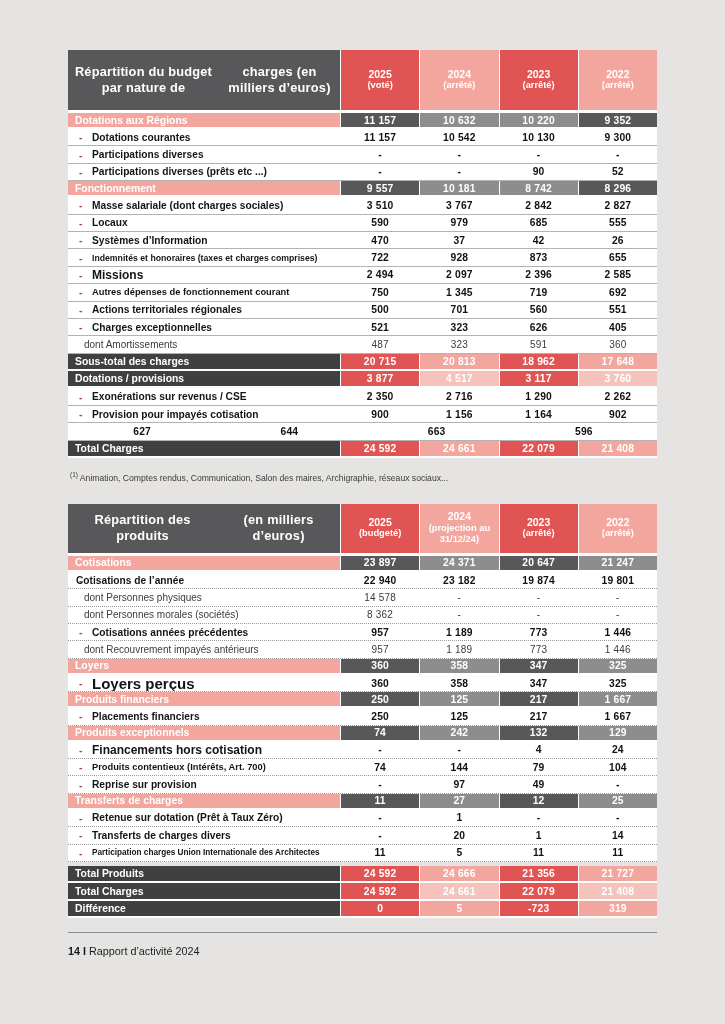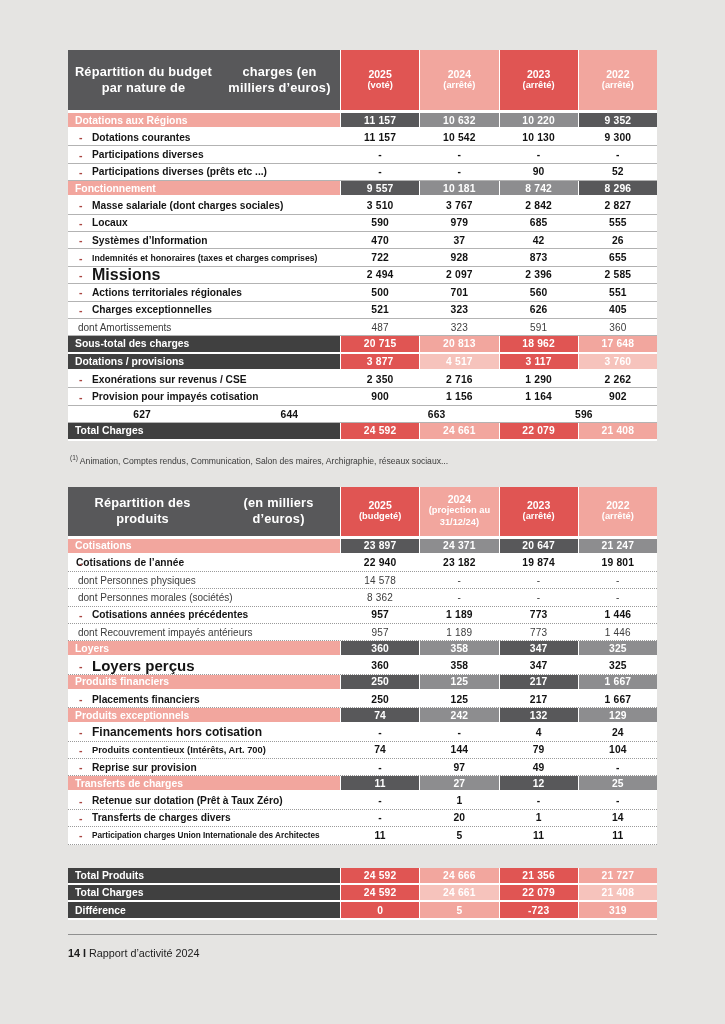--- a/index.html
+++ b/index.html
@@ -38,37 +38,37 @@
   .row-total{border-bottom:2px solid #fff}
   .row-item,.row-dont{background:#fff}
   .t1 .row-item,.t1 .row-dont{border-bottom:1px solid #b3b3b3}
   .t2 .row-item,.t2 .row-dont{border-bottom:1px dotted #9a9a9a}
 
   .row-section .label{background:#f2a69e;color:#fff;font-weight:bold;font-size:10.4px;padding-left:7px}
   .row-total .label{background:#404040;color:#fff;font-weight:bold;font-size:10.4px;padding-left:7px}
   .row-item .label{font-weight:bold;color:#141414;padding-left:24px;position:relative}
   .row-item .label::before{content:"-";position:absolute;left:11px;top:50%;transform:translateY(-54%);
                            color:#a94440;font-weight:bold;font-size:10.5px}
-  .row-dont .label{font-weight:normal;color:#3c3c3c;padding-left:10px;font-size:10px}
+  .row-dont .label{font-weight:normal;color:#3c3c3c;padding-left:16px;font-size:10px}
   .row-dont .cell{font-weight:normal;color:#3c3c3c;font-size:10px}
 
   
   .v-dark{background:#58585a;color:#fff}
   .v-med{background:#8d8d8f;color:#fff}
   .v-red{background:#e05553;color:#fff}
   .v-salmon{background:#f2a69e;color:#fff}
   .v-salmonlight{background:#f6c3bc;color:#fff}
 
   
   .footnote{margin:13px 0 0 2px;font-size:8.6px;color:#3a3a3a}
   .footnote sup{font-size:6.5px}
 
   
   .t2{margin-top:21px}
-  .summary{margin-top:23px}
+  .summary{margin-top:4px}
 
   
   .footer-rule{margin-top:14px;border:none;border-top:1px solid #8f8f8f;width:100%}
   .footer{margin-top:12px;font-size:10.8px;color:#1c1c1c}
   .footer b{font-weight:bold}
 </style>
 </head>
 <body>
 
 <div class="sheet">
@@ -152,25 +152,32 @@
         <div class="cell">26</div>
       </div>
       <div class="row row-item">
         <div class="label" style="font-size: 8.7px;">Indemnités et honoraires (taxes et charges comprises)</div>
         <div class="cell">722</div>
         <div class="cell">928</div>
         <div class="cell">873</div>
         <div class="cell">655</div>
       </div>
       <div class="row row-item">
-        <div class="label" style="font-size: 16px;">Missions</div>
+        <div class="label" style="font-size: 12px;">Missions</div>
         <div class="cell">2 494</div>
         <div class="cell">2 097</div>
         <div class="cell">2 396</div>
         <div class="cell">2 585</div>
+      </div>
+      <div class="row row-item">
+        <div class="label" style="font-size: 9.3px;">Autres dépenses de fonctionnement courant</div>
+        <div class="cell">750</div>
+        <div class="cell">1 345</div>
+        <div class="cell">719</div>
+        <div class="cell">692</div>
       </div>
       <div class="row row-item">
         <div class="label" style="font-size: 10.2px;">Actions territoriales régionales</div>
         <div class="cell">500</div>
         <div class="cell">701</div>
         <div class="cell">560</div>
         <div class="cell">551</div>
       </div>
       <div class="row row-item">
         <div class="label" style="font-size: 10.2px;">Charges exceptionnelles</div>

